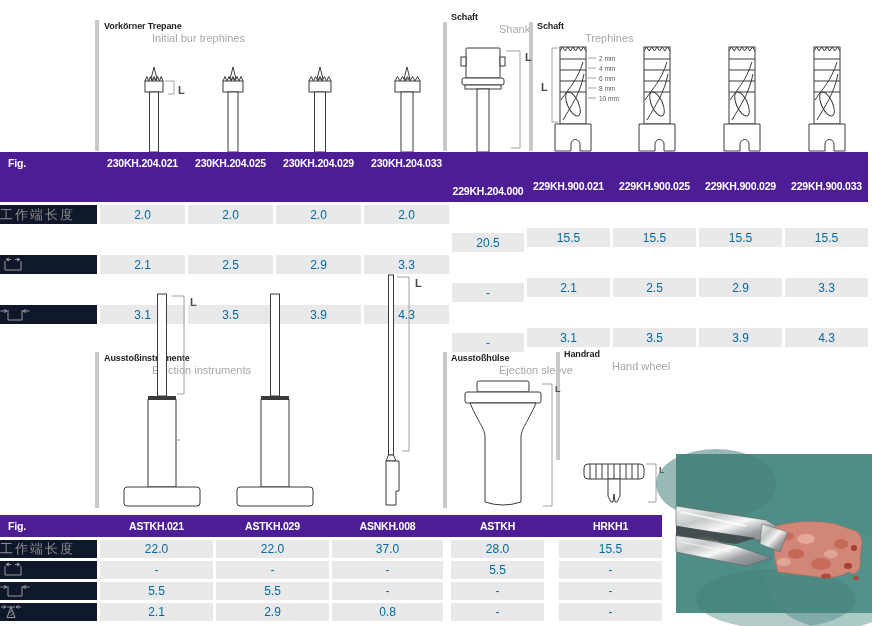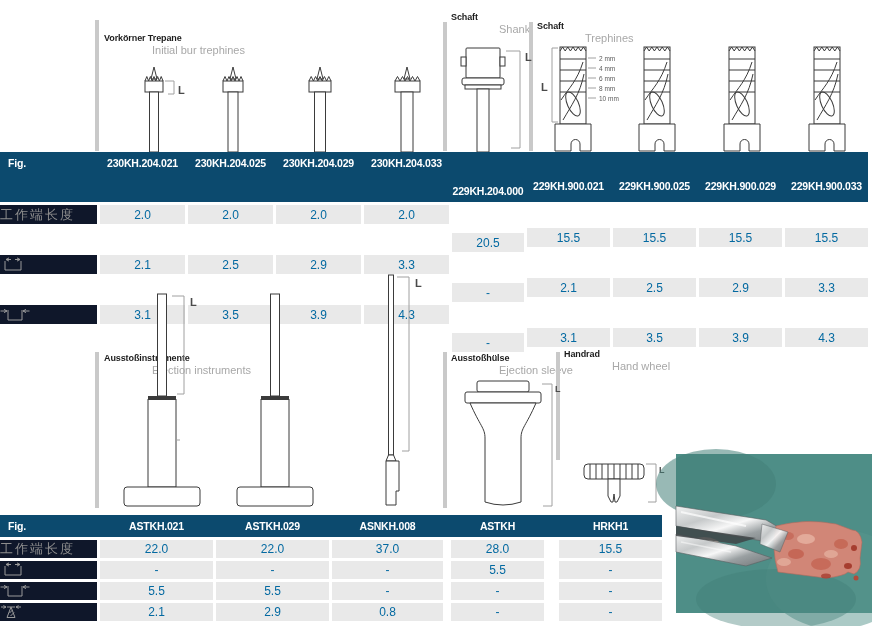--- a/index.html
+++ b/index.html
@@ -5,21 +5,21 @@
   html,body{margin:0;padding:0;background:#fff;}
   .page{position:relative;width:872px;height:626px;background:#fff;overflow:hidden;
         font-family:"Liberation Sans",sans-serif;}
   .vdiv{position:absolute;width:4px;background:#c9c9c9;}
   .group-label{position:absolute;line-height:12px;white-space:nowrap;}
   .gl-de{font-size:9px;font-weight:bold;color:#1c1c1c;letter-spacing:-0.1px;}
   .gl-en{font-size:11px;color:#a8a8a8;margin-left:48px;}
   svg.draw{position:absolute;overflow:visible;}
   .table{position:absolute;display:flex;flex-direction:column;gap:3px;}
   .trow{display:flex;gap:3px;align-items:stretch;}
-  .thead{background:#0c4a6e;}
+  .thead{background:#4c1d95;}
   .cell{display:flex;align-items:center;justify-content:center;box-sizing:border-box;}
   .thead .cell{height:22px;background:transparent;color:#fff;font-weight:bold;
                font-size:10.5px;letter-spacing:-0.2px;}
   .hfig{justify-content:flex-start;padding-left:8px;font-size:12px;letter-spacing:0.2px;}
   .t1 .data .cell{height:19px;}
   .t2 .data .cell{height:18px;}
   .v{background:#e9e9e9;color:#0369a1;font-size:12px;}
   .lblc{background:#0f172a;justify-content:flex-start;color:#8d8d8d;}
   .zh{font-size:13px;letter-spacing:2px;color:#8d8d8d;}
   .w97{width:97px;}.w85{width:85px;}.w72{width:72px;margin-top:28px;}.w83{width:83px;margin-top:23px;}
@@ -31,21 +31,21 @@
   .fillw{stroke:#3b3b3b;fill:#fff;stroke-width:1;}
   .dim{stroke:#a0a0a0;fill:none;stroke-width:1;}
   .icn{stroke:#9a9a9a;fill:none;stroke-width:1;}
 </style>
 </head>
 <body>
 
 <div class="page">
 
   <div class="vdiv" style="left:95px;top:20px;height:131px"></div>
-  <div class="group-label" style="left:104px;top:32px">
+  <div class="group-label" style="left:104px;top:20px">
     <div class="gl-de">Vorkörner Trepane</div>
     <div class="gl-en">Initial bur trephines</div>
   </div>
 
   <div class="vdiv" style="left:443px;top:22px;height:129px"></div>
   <div class="group-label" style="left:451px;top:11px">
     <div class="gl-de">Schaft</div>
     <div class="gl-en">Shank</div>
   </div>
 

